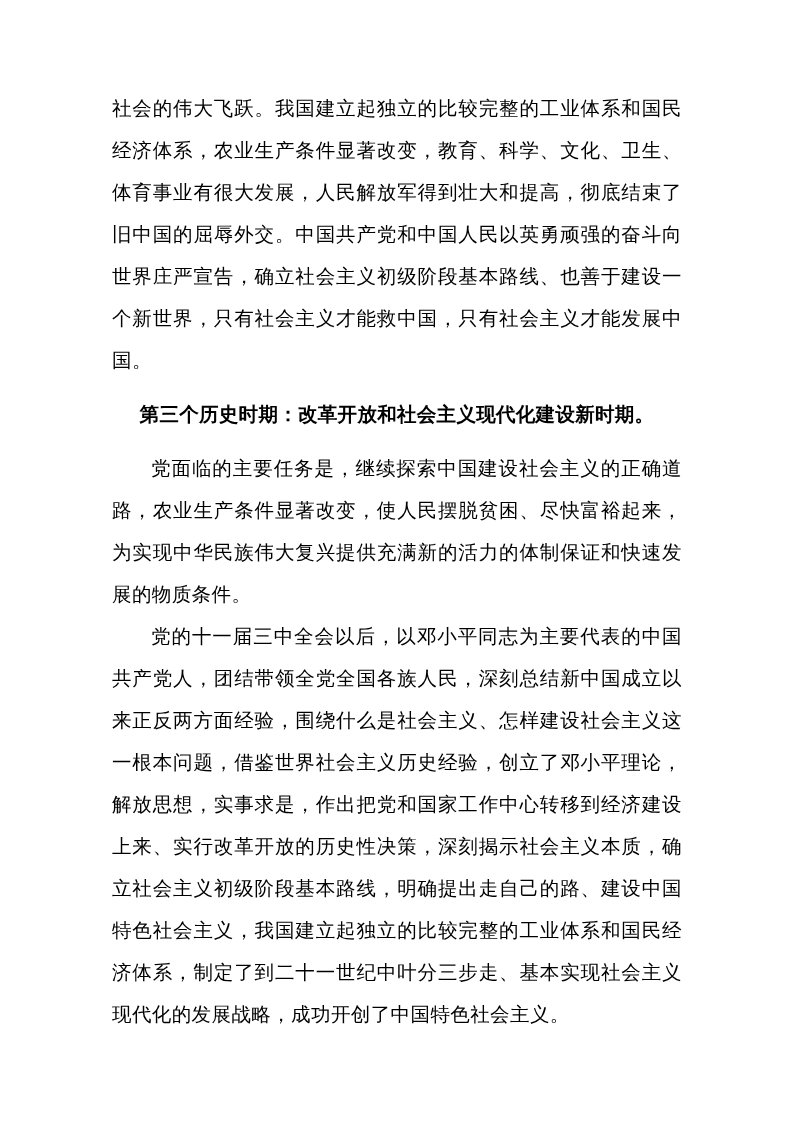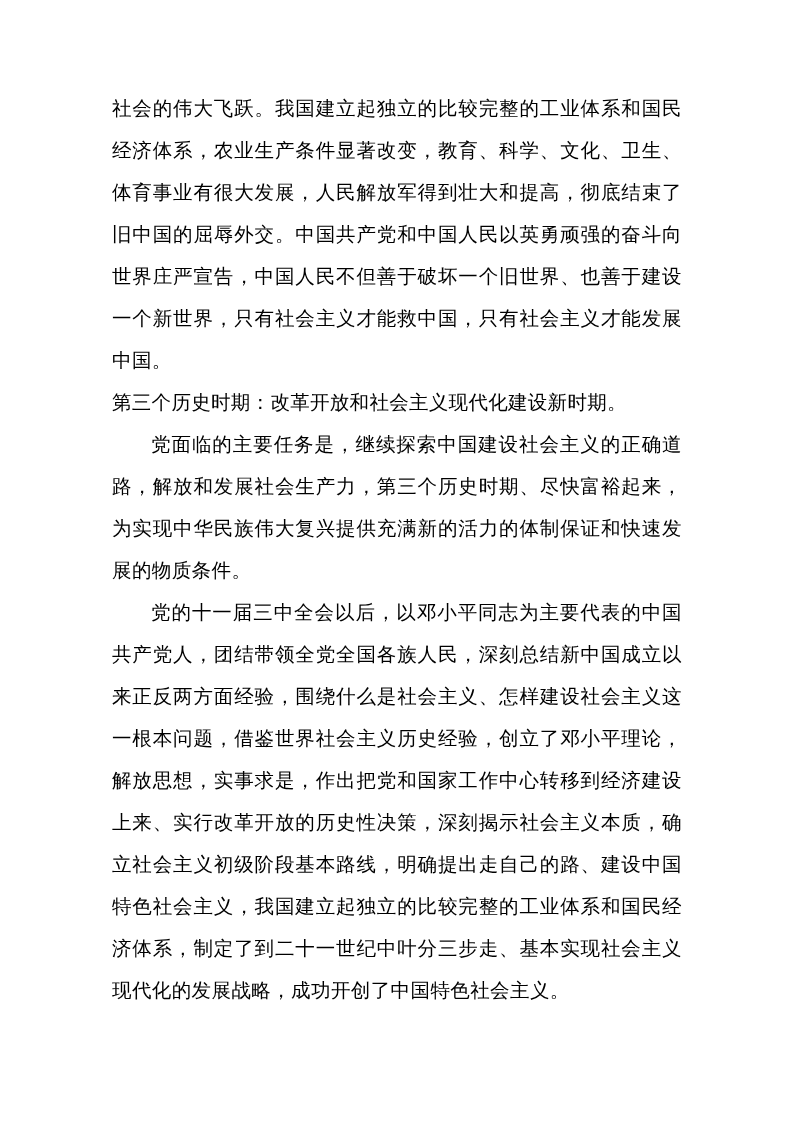--- a/index.html
+++ b/index.html
@@ -32,42 +32,43 @@
     text-justify: inter-ideograph;
     margin: 0;
     letter-spacing: 0.4px;
   }
   .para.indent {
     text-indent: 2em;
   }
   .heading {
     font-size: 19.5px;
     line-height: 42px;
-    font-weight: normal;
-    margin: 0;
+    font-weight: bold;
+    margin: 12px;
     letter-spacing: 0.3px;
+    text-align: center;
   }
   .block-gap {
     height: 0px;
   }
 </style>
 </head>
 <body>
 
 <div class="page">
   <div class="content">
 
-    <p class="para">社会的伟大飞跃。我国建立起独立的比较完整的工业体系和国民经济体系，农业生产条件显著改变，教育、科学、文化、卫生、体育事业有很大发展，人民解放军得到壮大和提高，彻底结束了旧中国的屈辱外交。中国共产党和中国人民以英勇顽强的奋斗向世界庄严宣告，中国人民不但善于破坏一个旧世界、也善于建设一个新世界，只有社会主义才能救中国，只有社会主义才能发展中国。</p>
+    <p class="para">社会的伟大飞跃。我国建立起独立的比较完整的工业体系和国民经济体系，农业生产条件显著改变，教育、科学、文化、卫生、体育事业有很大发展，人民解放军得到壮大和提高，彻底结束了旧中国的屈辱外交。中国共产党和中国人民以英勇顽强的奋斗向世界庄严宣告，确立社会主义初级阶段基本路线、也善于建设一个新世界，只有社会主义才能救中国，只有社会主义才能发展中国。</p>
 
     <div class="block-gap"></div>
 
     <p class="heading">第三个历史时期：改革开放和社会主义现代化建设新时期。</p>
 
     <div class="block-gap"></div>
 
-    <p class="para indent">党面临的主要任务是，继续探索中国建设社会主义的正确道路，解放和发展社会生产力，第三个历史时期、尽快富裕起来，为实现中华民族伟大复兴提供充满新的活力的体制保证和快速发展的物质条件。</p>
+    <p class="para indent">党面临的主要任务是，继续探索中国建设社会主义的正确道路，农业生产条件显著改变，使人民摆脱贫困、尽快富裕起来，为实现中华民族伟大复兴提供充满新的活力的体制保证和快速发展的物质条件。</p>
 
     <div class="block-gap"></div>
 
     <p class="para indent">党的十一届三中全会以后，以邓小平同志为主要代表的中国共产党人，团结带领全党全国各族人民，深刻总结新中国成立以来正反两方面经验，围绕什么是社会主义、怎样建设社会主义这一根本问题，借鉴世界社会主义历史经验，创立了邓小平理论，解放思想，实事求是，作出把党和国家工作中心转移到经济建设上来、实行改革开放的历史性决策，深刻揭示社会主义本质，确立社会主义初级阶段基本路线，明确提出走自己的路、建设中国特色社会主义，我国建立起独立的比较完整的工业体系和国民经济体系，制定了到二十一世纪中叶分三步走、基本实现社会主义现代化的发展战略，成功开创了中国特色社会主义。</p>
 
   </div>
 </div>
 
 </body></html>

